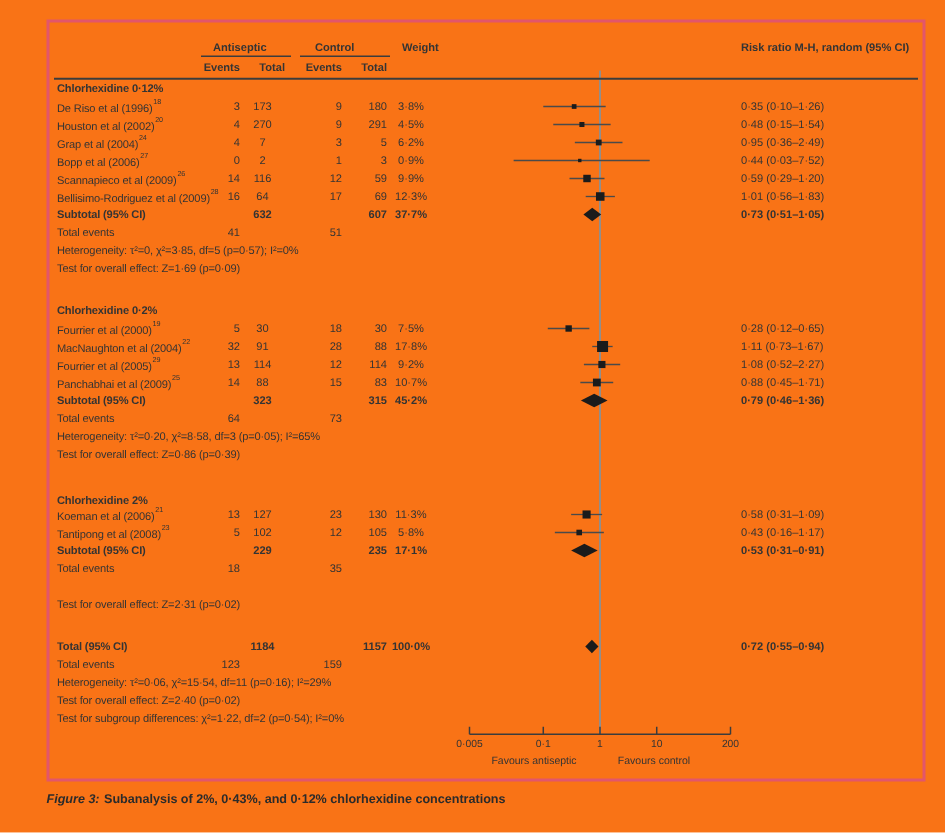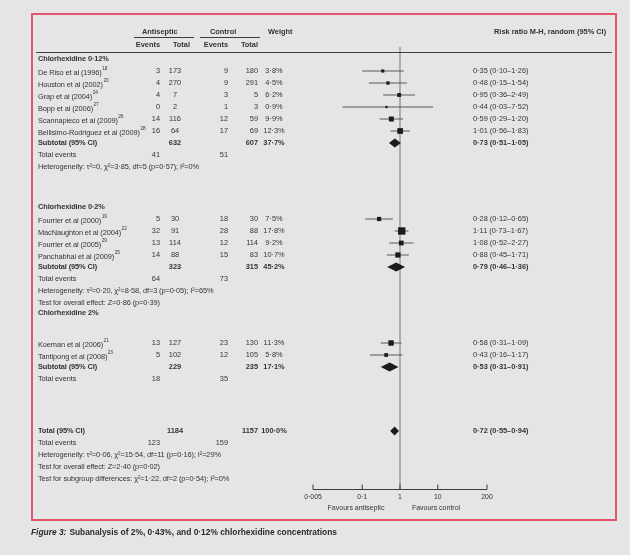--- a/index.html
+++ b/index.html
@@ -1,33 +1,33 @@
 <!DOCTYPE html>
 <html><head>
 <meta charset="utf-8">
 <style>
   html,body{margin:0;padding:0;background:#ffffff;}
-  .page{position:relative;width:630px;height:555px;background:#e5e5e5;
+  .page{position:relative;width:630px;height:555px;background:#f97316;
         font-family:"Liberation Sans",sans-serif;color:#343434;overflow:hidden;}
   .border-box{position:absolute;left:31px;top:13px;width:582px;height:504px;
         border:2px solid #e2566b;background:transparent;}
   .hdr{position:absolute;font-weight:bold;font-size:7.4px;line-height:10px;white-space:nowrap;}
   .hdr.r{text-align:right;}
   .ul{position:absolute;height:1px;background:#3c3c3c;}
   #rows{position:absolute;left:0;top:0;width:630px;height:533px;}
   .row{position:absolute;left:0;width:630px;height:12px;font-size:7.4px;}
   .row.b{font-weight:bold;}
   .cell{position:absolute;top:0;line-height:12px;white-space:nowrap;}
   .c-study{left:38px;letter-spacing:-0.1px;}
   .c-ae{left:118px;width:42px;text-align:right;}
   .c-at{left:160px;width:30px;text-align:center;}
   .c-ce{left:196px;width:32px;text-align:right;}
   .c-ct{left:228px;width:30px;text-align:right;}
   .c-w{left:253px;width:42px;text-align:center;}
-  .c-rr{left:473px;}
+  .c-rr{left:494px;}
   sup{font-size:4.8px;position:relative;top:-2px;margin-left:0.5px;}
   #plot{position:absolute;left:0;top:0;pointer-events:none;}
   .tick-label{position:absolute;top:493px;transform:translateX(-50%);
         font-size:6.9px;white-space:nowrap;}
   .favours{position:absolute;top:504px;transform:translateX(-50%);
         font-size:7px;white-space:nowrap;}
   .caption{position:absolute;left:31px;top:527px;font-size:8.4px;font-weight:bold;
         color:#2b2b2b;white-space:nowrap;}
   .caption .cap-label{font-style:italic;margin-right:3px;}
 </style>
@@ -114,20 +114,23 @@
         <div class="cell c-rr">0·73 (0·51–1·05)</div>
       </div>
       <div class="row" style="top: 149px;">
         <div class="cell c-study">Total events</div>
         <div class="cell c-ae">41</div>
         <div class="cell c-ce">51</div>
       </div>
       <div class="row" style="top: 161px;">
         <div class="cell c-study">Heterogeneity: τ²=0, χ²=3·85, df=5 (p=0·57); I²=0%</div>
       </div>
+      <div class="row" style="top: 173px;">
+        <div class="cell c-study">Test for overall effect: Z=1·69 (p=0·09)</div>
+      </div>
       <div class="row b" style="top: 201px;">
         <div class="cell c-study">Chlorhexidine 0·2%</div>
       </div>
       <div class="row" style="top: 213px;">
         <div class="cell c-study">Fourrier et al (2000)<sup>19</sup></div>
         <div class="cell c-ae">5</div>
         <div class="cell c-at">30</div>
         <div class="cell c-ce">18</div>
         <div class="cell c-ct">30</div>
         <div class="cell c-w">7·5%</div>
@@ -171,21 +174,21 @@
         <div class="cell c-study">Total events</div>
         <div class="cell c-ae">64</div>
         <div class="cell c-ce">73</div>
       </div>
       <div class="row" style="top: 285px;">
         <div class="cell c-study">Heterogeneity: τ²=0·20, χ²=8·58, df=3 (p=0·05); I²=65%</div>
       </div>
       <div class="row" style="top: 297px;">
         <div class="cell c-study">Test for overall effect: Z=0·86 (p=0·39)</div>
       </div>
-      <div class="row b" style="top: 307px;">
+      <div class="row b" style="top: 328px;">
         <div class="cell c-study">Chlorhexidine 2%</div>
       </div>
       <div class="row" style="top: 337px;">
         <div class="cell c-study">Koeman et al (2006)<sup>21</sup></div>
         <div class="cell c-ae">13</div>
         <div class="cell c-at">127</div>
         <div class="cell c-ce">23</div>
         <div class="cell c-ct">130</div>
         <div class="cell c-w">11·3%</div>
         <div class="cell c-rr">0·58 (0·31–1·09)</div>
@@ -203,20 +206,23 @@
         <div class="cell c-study">Subtotal (95% CI)</div>
         <div class="cell c-at">229</div>
         <div class="cell c-ct">235</div>
         <div class="cell c-w">17·1%</div>
         <div class="cell c-rr">0·53 (0·31–0·91)</div>
       </div>
       <div class="row" style="top: 373px;">
         <div class="cell c-study">Total events</div>
         <div class="cell c-ae">18</div>
         <div class="cell c-ce">35</div>
+      </div>
+      <div class="row" style="top: 397px;">
+        <div class="cell c-study">Test for overall effect: Z=2·31 (p=0·02)</div>
       </div>
       <div class="row b" style="top: 425px;">
         <div class="cell c-study">Total (95% CI)</div>
         <div class="cell c-at">1184</div>
         <div class="cell c-ct">1157</div>
         <div class="cell c-w">100·0%</div>
         <div class="cell c-rr">0·72 (0·55–0·94)</div>
       </div>
       <div class="row" style="top: 437px;">
         <div class="cell c-study">Total events</div>

